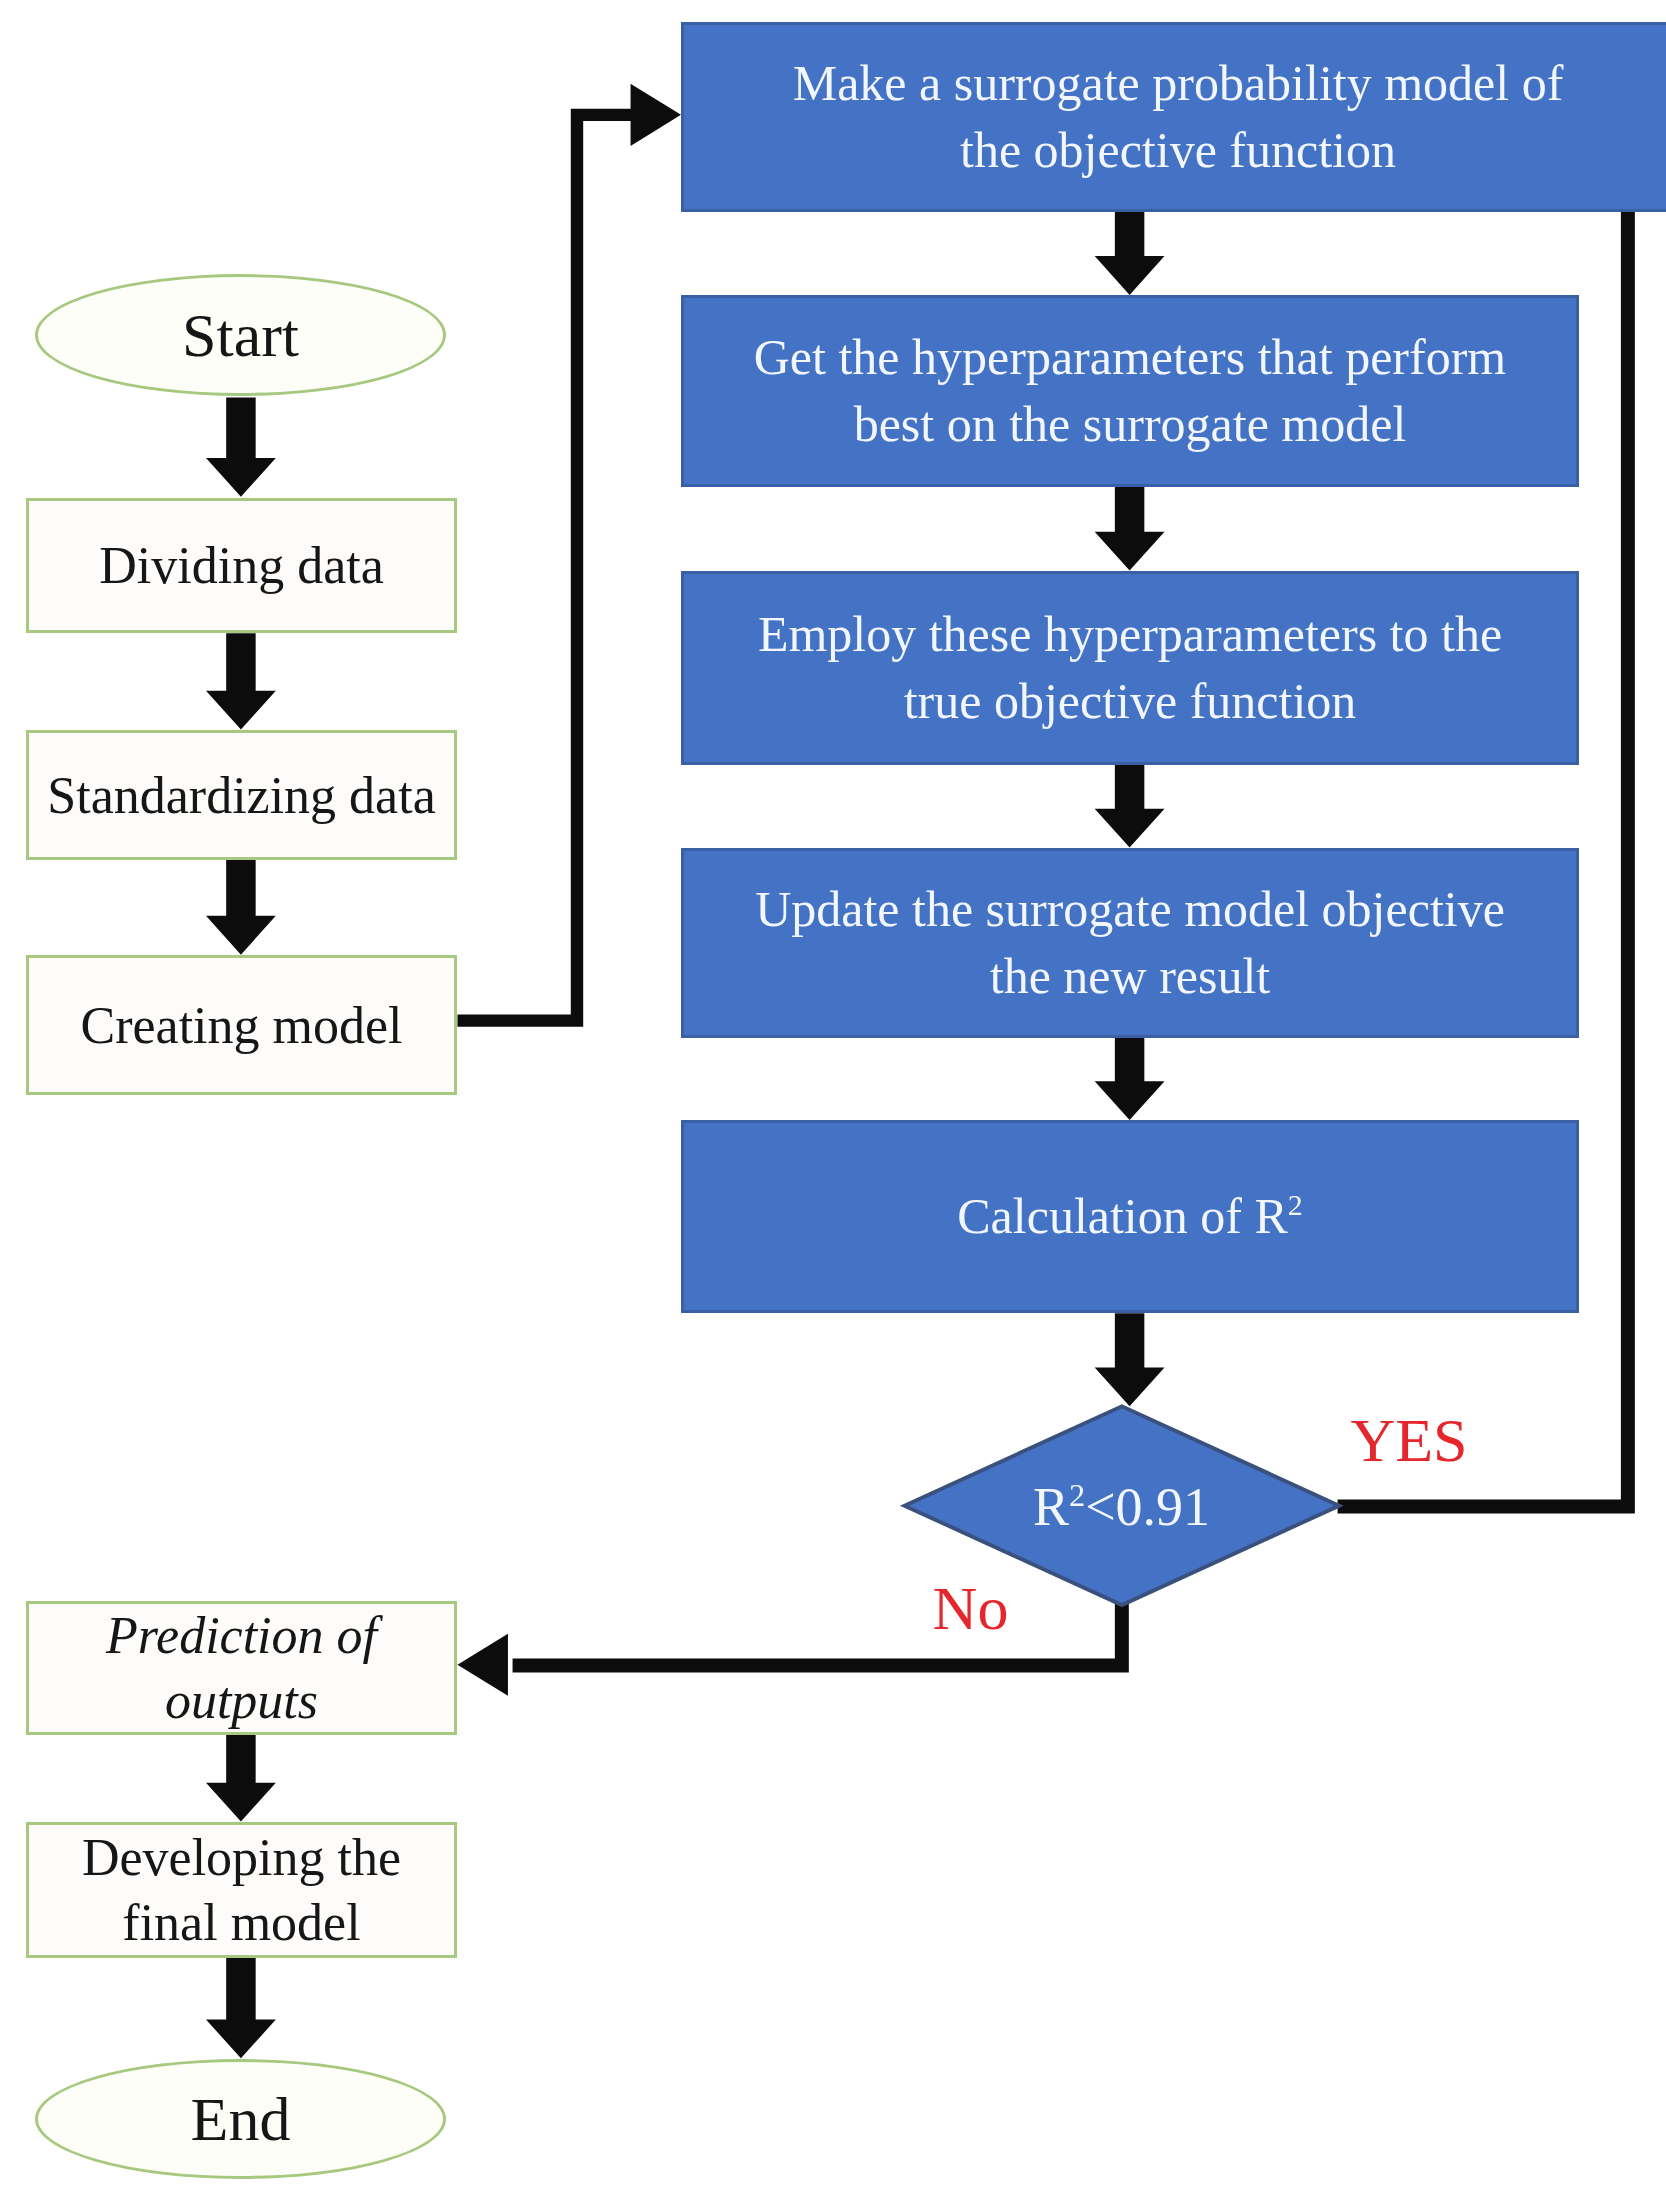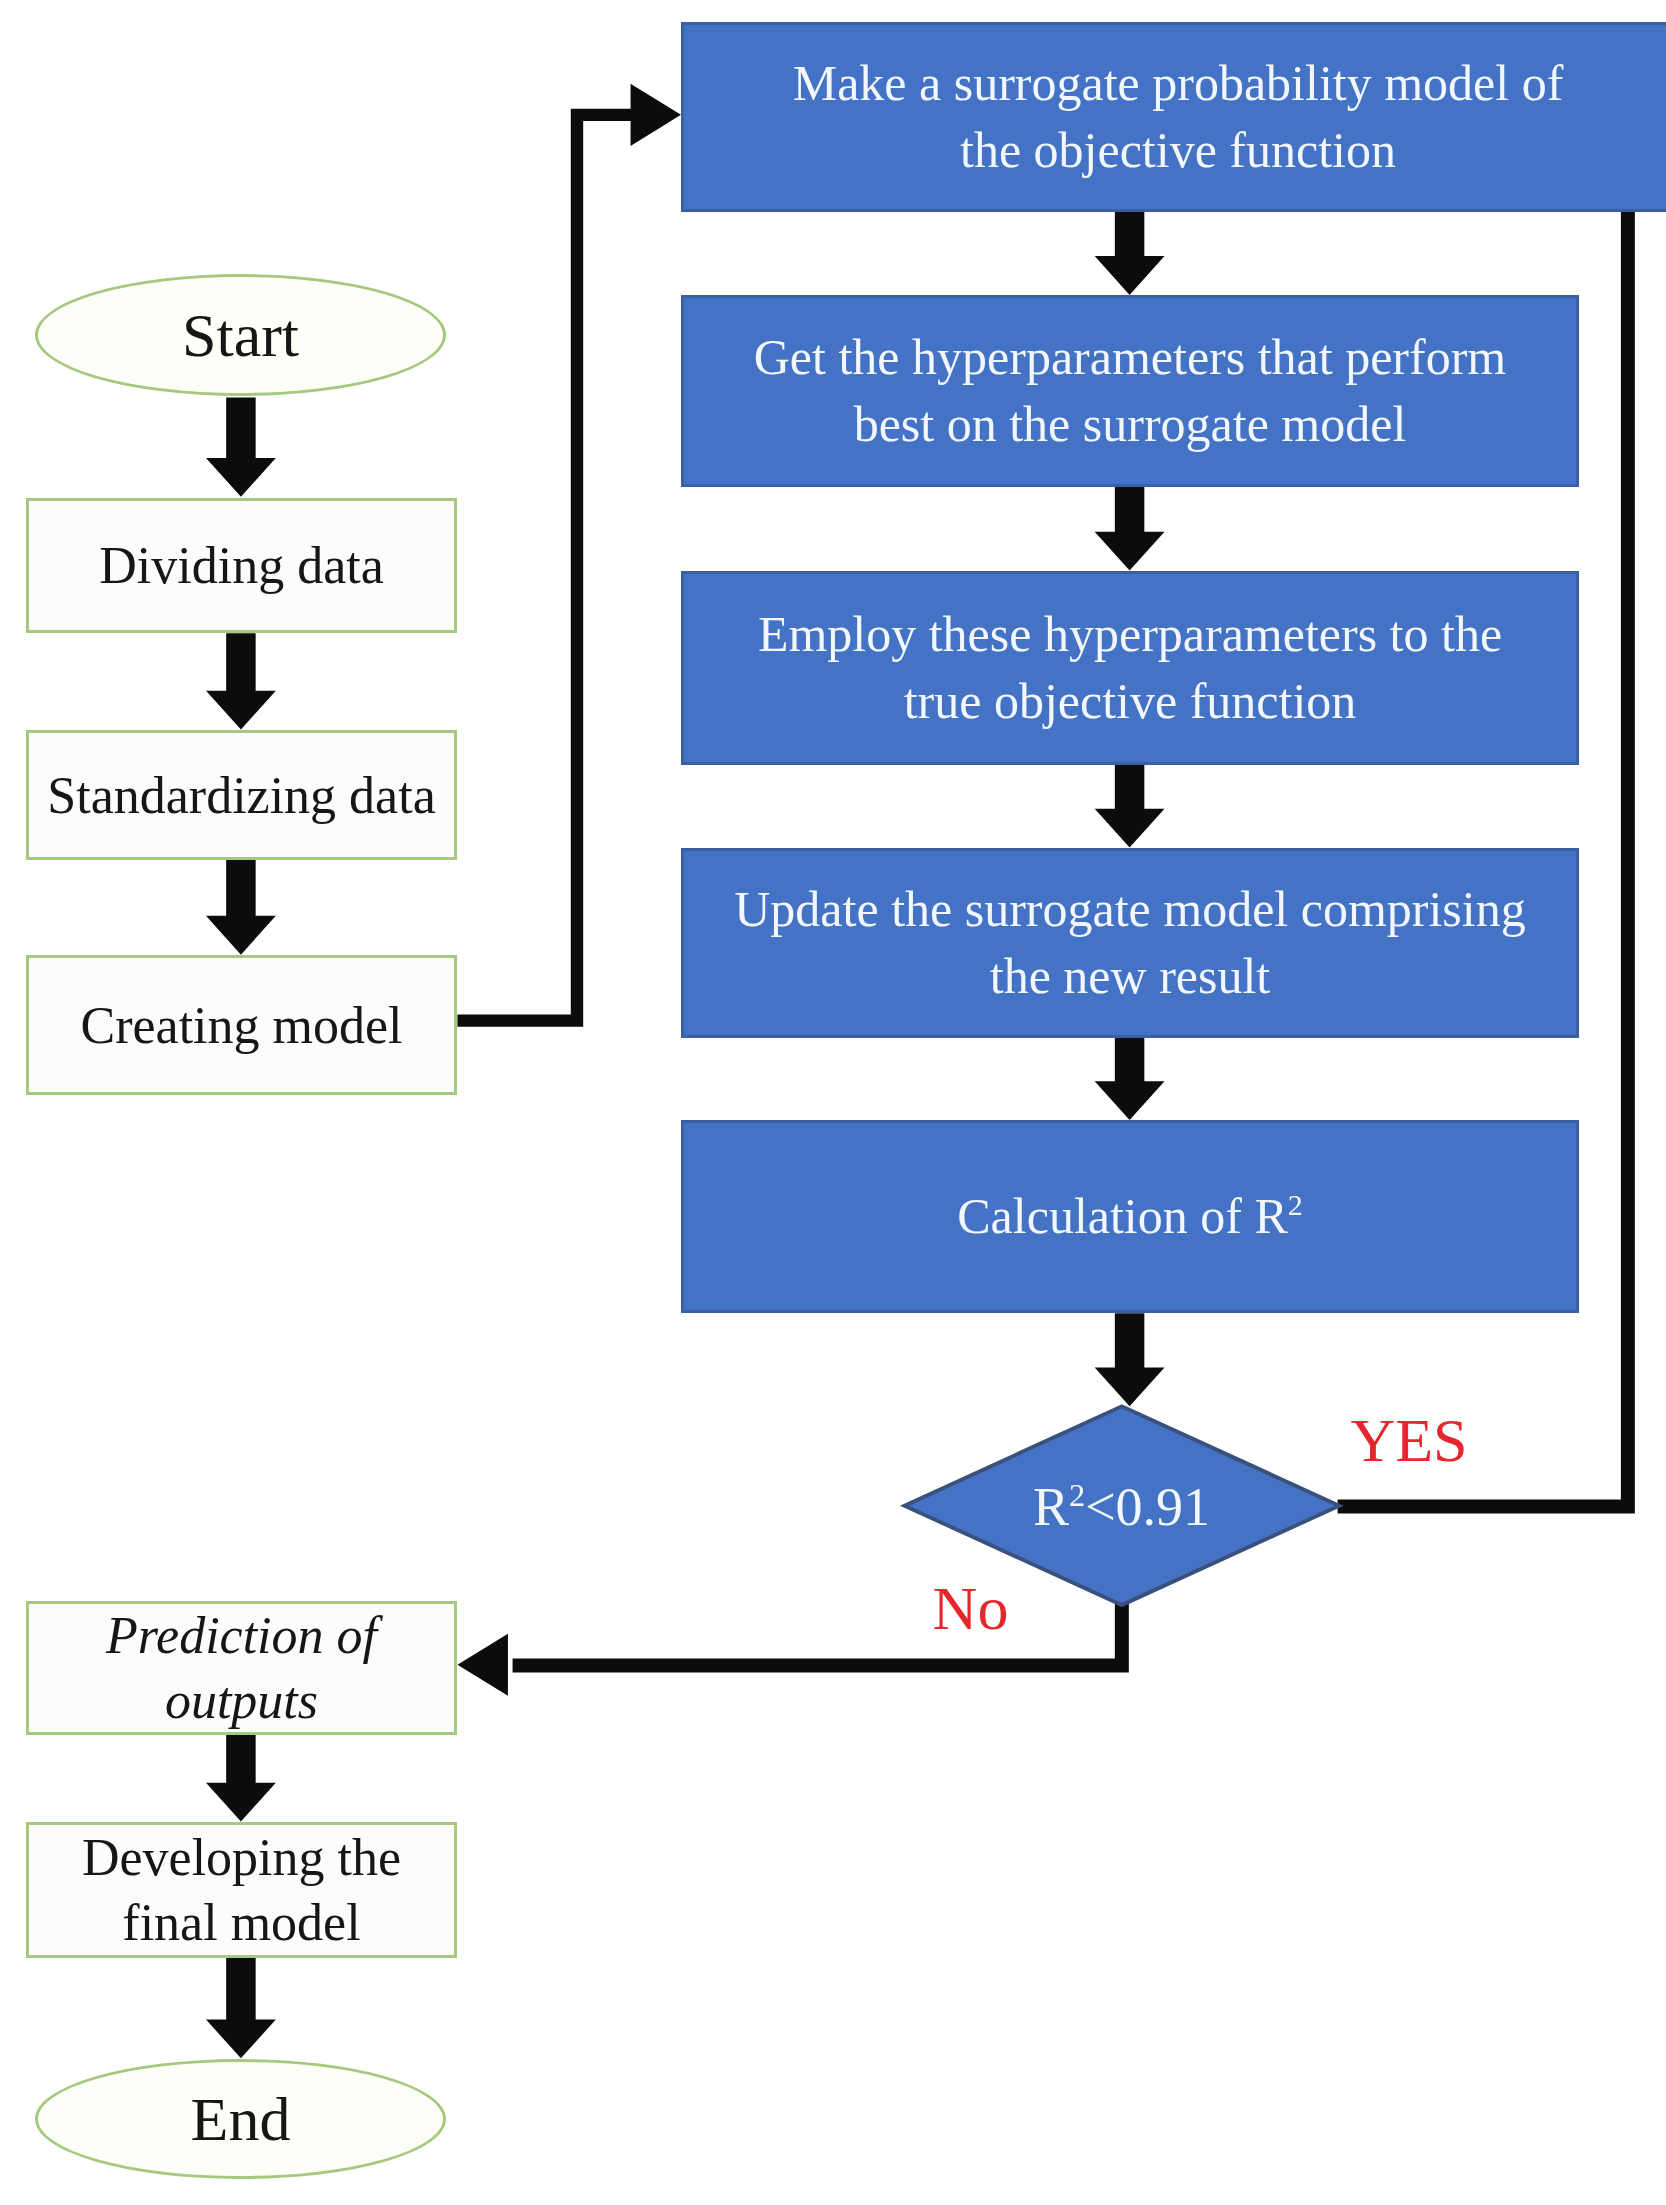--- a/index.html
+++ b/index.html
@@ -124,21 +124,21 @@
     <span>Get the hyperparameters that perform
 best on the surrogate model</span>
   </div>
 
   <div class="node bluebox" style="left:681px;top:571px;width:898px;height:194px;">
     <span>Employ these hyperparameters to the
 true objective function</span>
   </div>
 
   <div class="node bluebox" style="left:681px;top:848px;width:898px;height:190px;">
-    <span>Update the surrogate model comprising
+    <span>Update the surrogate model objective
 the new result</span>
   </div>
 
   <div class="node bluebox" style="left:681px;top:1120px;width:898px;height:193px;">
     <span><span>Calculation of R</span><sup>2</sup></span>
   </div>
 
   <div class="diamond-label" style="left:904px;top:1407px;width:435px;height:199px;">
     <span><span>R</span><sup>2</sup><span>&lt;0.91</span></span>
   </div>

